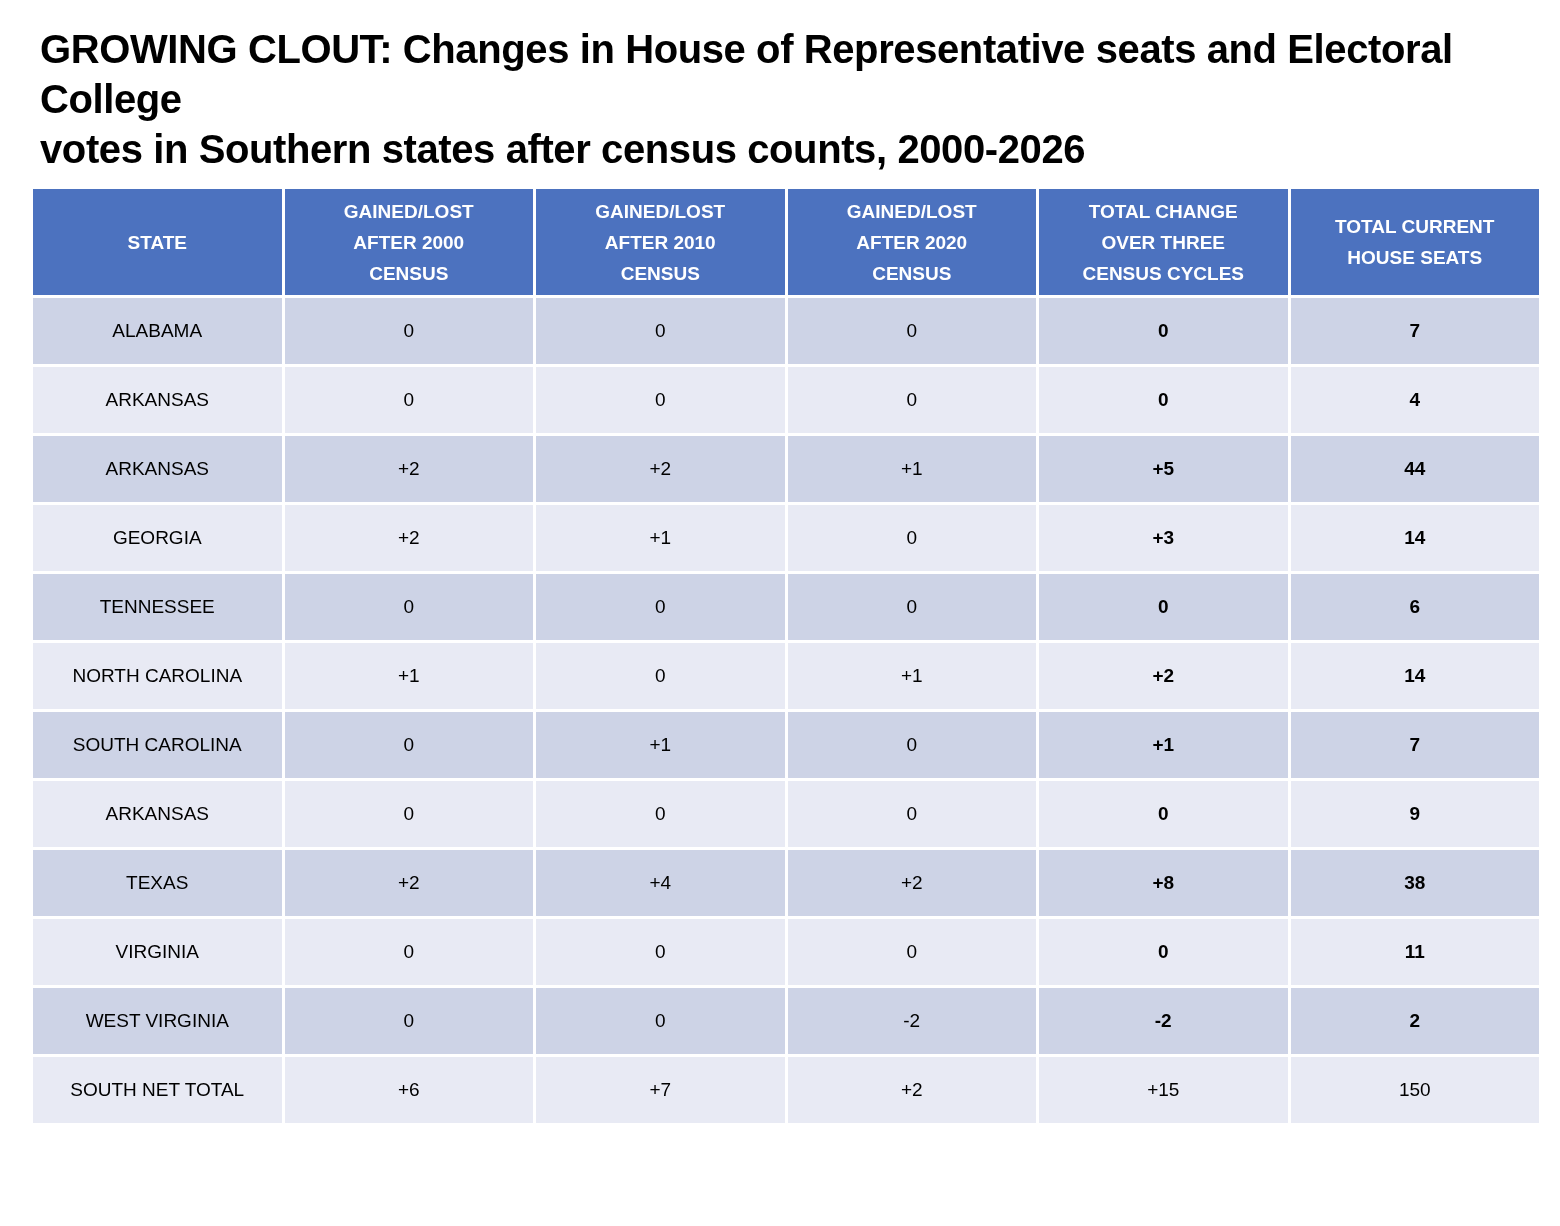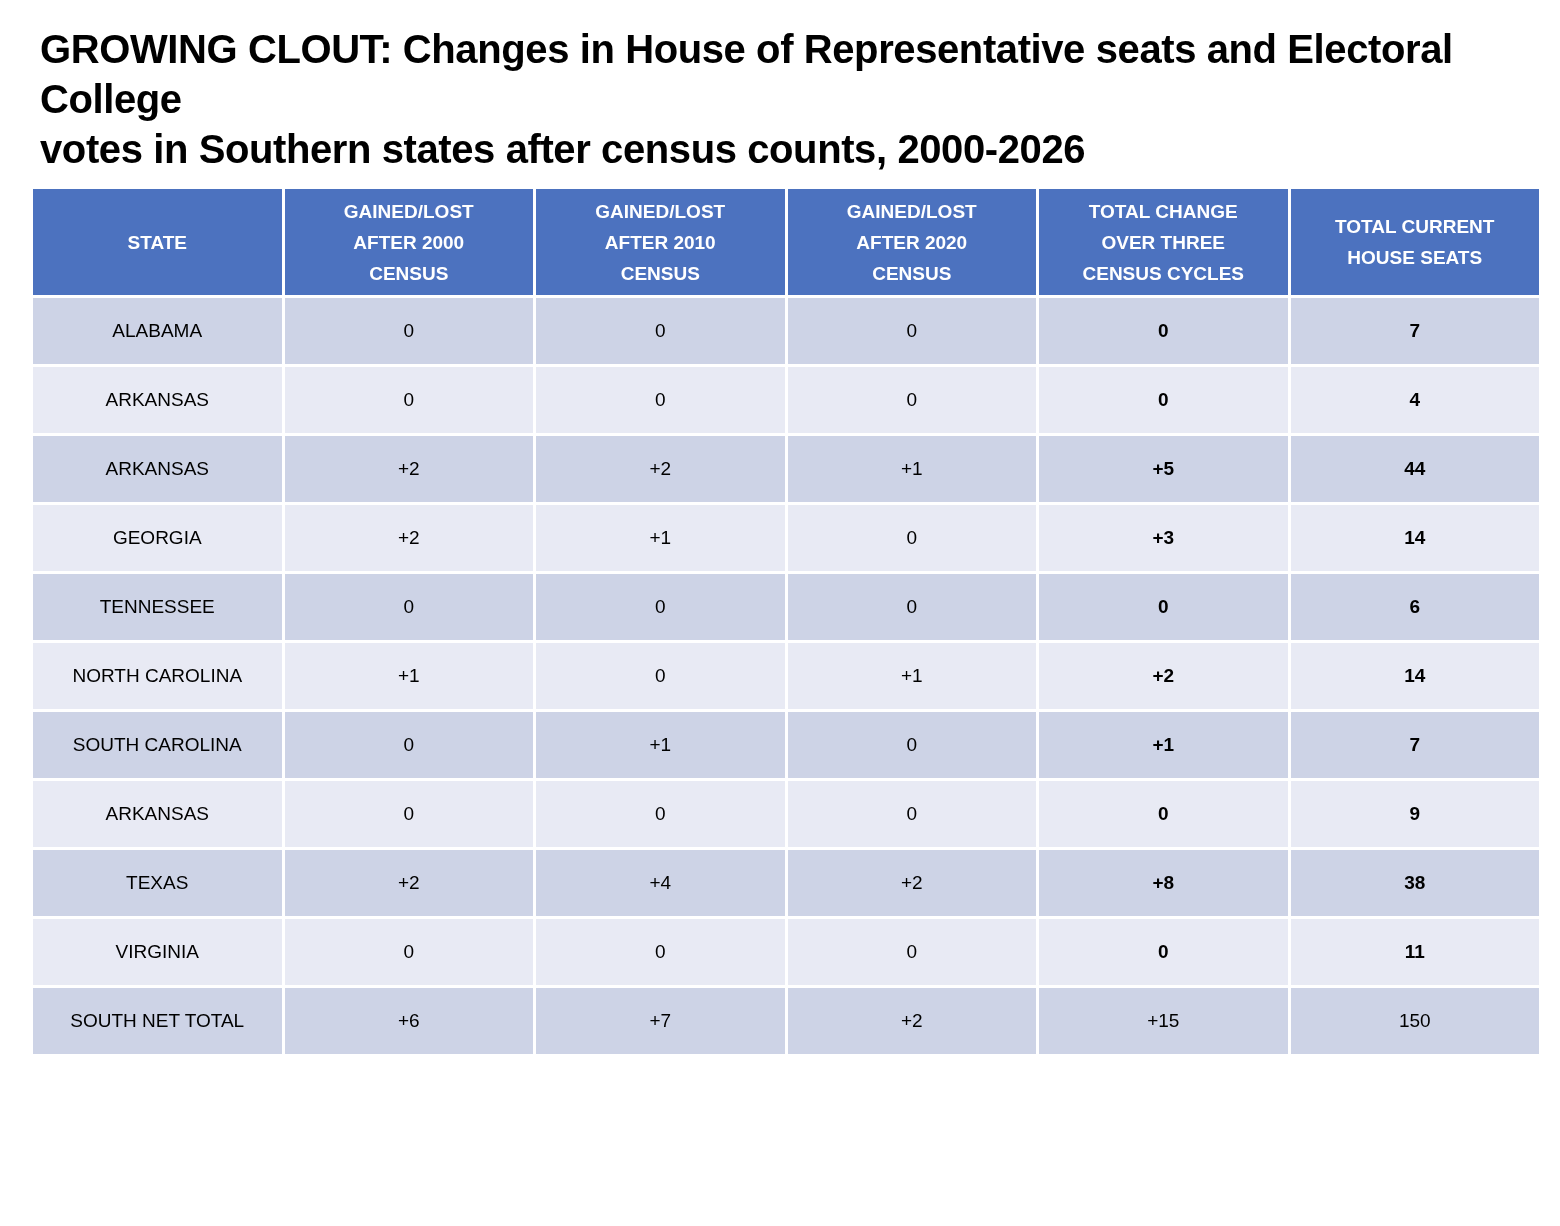--- a/index.html
+++ b/index.html
@@ -153,20 +153,28 @@
         </tr>
         <tr>
           <td class="state">VIRGINIA</td>
           <td class="num">0</td>
           <td class="num">0</td>
           <td class="num">0</td>
           <td class="bold-col">0</td>
           <td class="bold-col">11</td>
         </tr>
         <tr>
+          <td class="state">WEST VIRGINIA</td>
+          <td class="num">0</td>
+          <td class="num">0</td>
+          <td class="num">-2</td>
+          <td class="bold-col">-2</td>
+          <td class="bold-col">2</td>
+        </tr>
+        <tr>
           <td class="state">SOUTH NET TOTAL</td>
           <td class="num">+6</td>
           <td class="num">+7</td>
           <td class="num">+2</td>
           <td class="bold-col">+15</td>
           <td class="bold-col">150</td>
         </tr>
       </tbody>
   </table>
 

